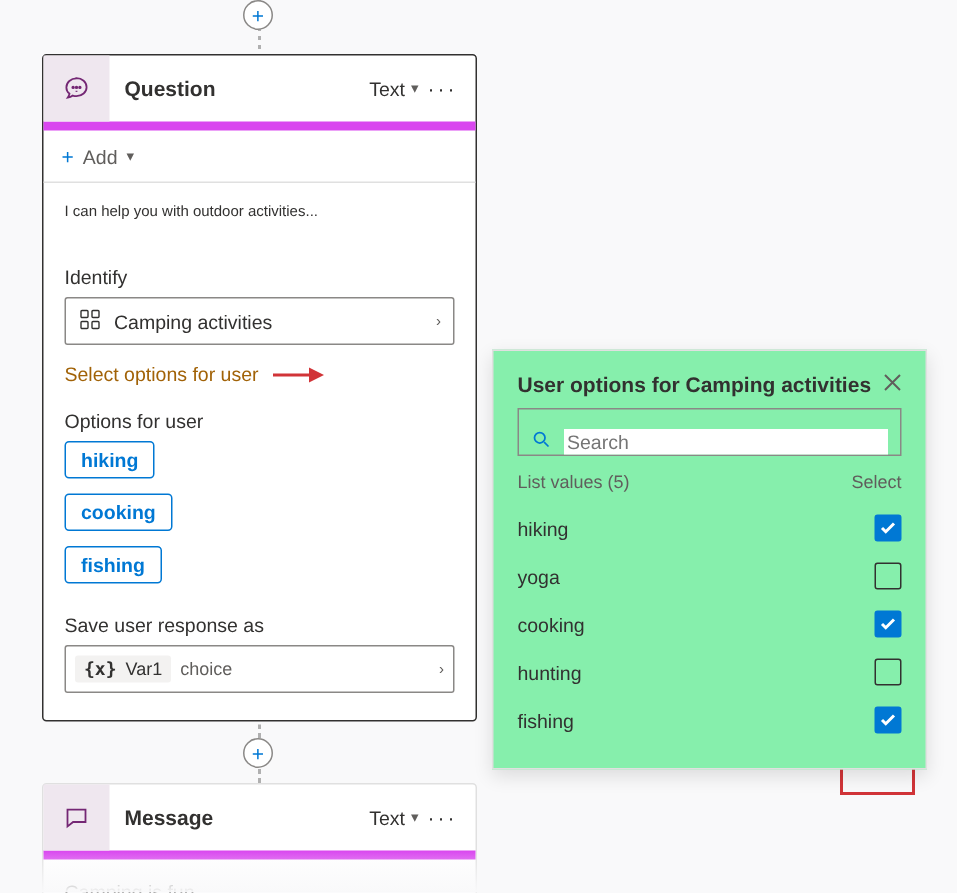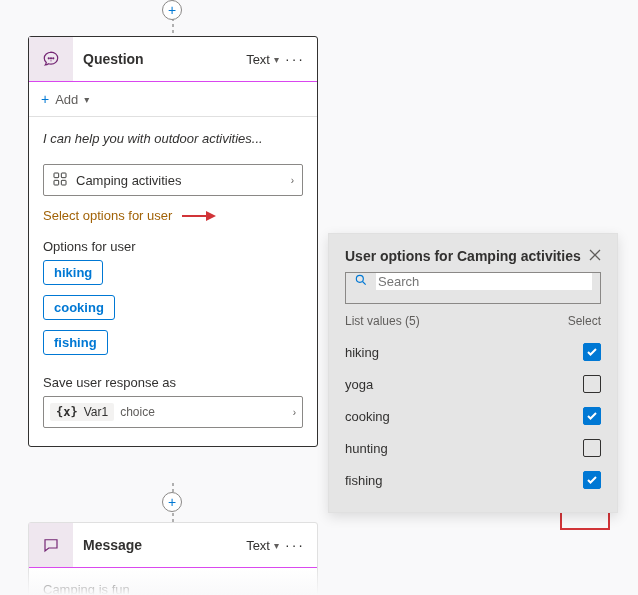--- a/index.html
+++ b/index.html
@@ -51,21 +51,21 @@
     border: 1px solid #323130;
     border-radius: 3px;
     box-sizing: border-box;
   }
   .card.secondary {
     border: 1px solid #e0e0e0;
   }
   .card-header {
     display: flex;
     align-items: center;
-    border-bottom: 1px solid #d946ef;
+    border-bottom: 6px solid #d946ef;
     height: 44px;
   }
   .card-icon-box {
     width: 44px;
     height: 44px;
     background: #efe7ef;
     display: flex;
     align-items: center;
     justify-content: center;
     color: #742774;
@@ -102,24 +102,23 @@
     padding-left: 12px;
     gap: 6px;
     color: #605e5c;
     font-size: 13px;
     cursor: pointer;
   }
   .body {
     padding: 14px 14px 18px 14px;
   }
   .body .msg {
-    font-size: 13px;
-    color: #323130;
-    margin-bottom: 18px;
-    font-style: italic;
+    font-size: 10px;
+    color: #323130;
+    margin-bottom: 30px;
   }
   .section-label {
     font-size: 13px;
     color: #323130;
     margin-bottom: 6px;
   }
   .identify-field {
     display: flex;
     align-items: center;
     border: 1px solid #8a8886;
@@ -213,21 +212,21 @@
     font-size: 12px;
   }
   .var-x {
     font-weight: 600;
     font-family: Consolas, monospace;
     font-size: 12px;
   }
   
   .popup {
     position: absolute;
-    background: #e5e5e5;
+    background: #86efac;
     border: 1px solid #e0e0e0;
     box-shadow: 0 4px 12px rgba(0,0,0,0.12);
     box-sizing: border-box;
     z-index: 10;
   }
   .popup-header {
     display: flex;
     justify-content: space-between;
     align-items: center;
     padding: 14px 16px 8px 16px;
@@ -239,21 +238,21 @@
   .close-x {
     font-size: 14px;
     cursor: pointer;
     color: #605e5c;
   }
   .popup-body {
     padding: 0 16px 16px 16px;
   }
   .search-box {
     display: flex;
-    align-items: flex-start;
+    align-items: flex-end;
     border: 1px solid #8a8886;
     height: 30px;
     padding: 0 8px;
     gap: 8px;
     color: #605e5c;
     margin-bottom: 10px;
   }
   .search-box input {
     border: none;
     outline: none;
@@ -353,20 +352,21 @@
       </div>
     </div>
     <div class="add-row">
       <span style="color:#0078d4;font-size:14px;line-height:1;">+</span>
       <span>Add</span>
       <span class="chev">▾</span>
     </div>
     <div class="body">
       <div class="msg">I can help you with outdoor activities...</div>
 
+      <div class="section-label">Identify</div>
       <div class="identify-field">
         <div class="identify-left">
           <span>
             <svg width="16" height="16" viewBox="0 0 24 24" fill="none" stroke="#323130" stroke-width="1.4">
               <rect x="3" y="3" width="7" height="7" rx="1"></rect>
               <rect x="14" y="3" width="7" height="7" rx="1"></rect>
               <rect x="3" y="14" width="7" height="7" rx="1"></rect>
               <rect x="14" y="14" width="7" height="7" rx="1"></rect>
             </svg>
           </span>

